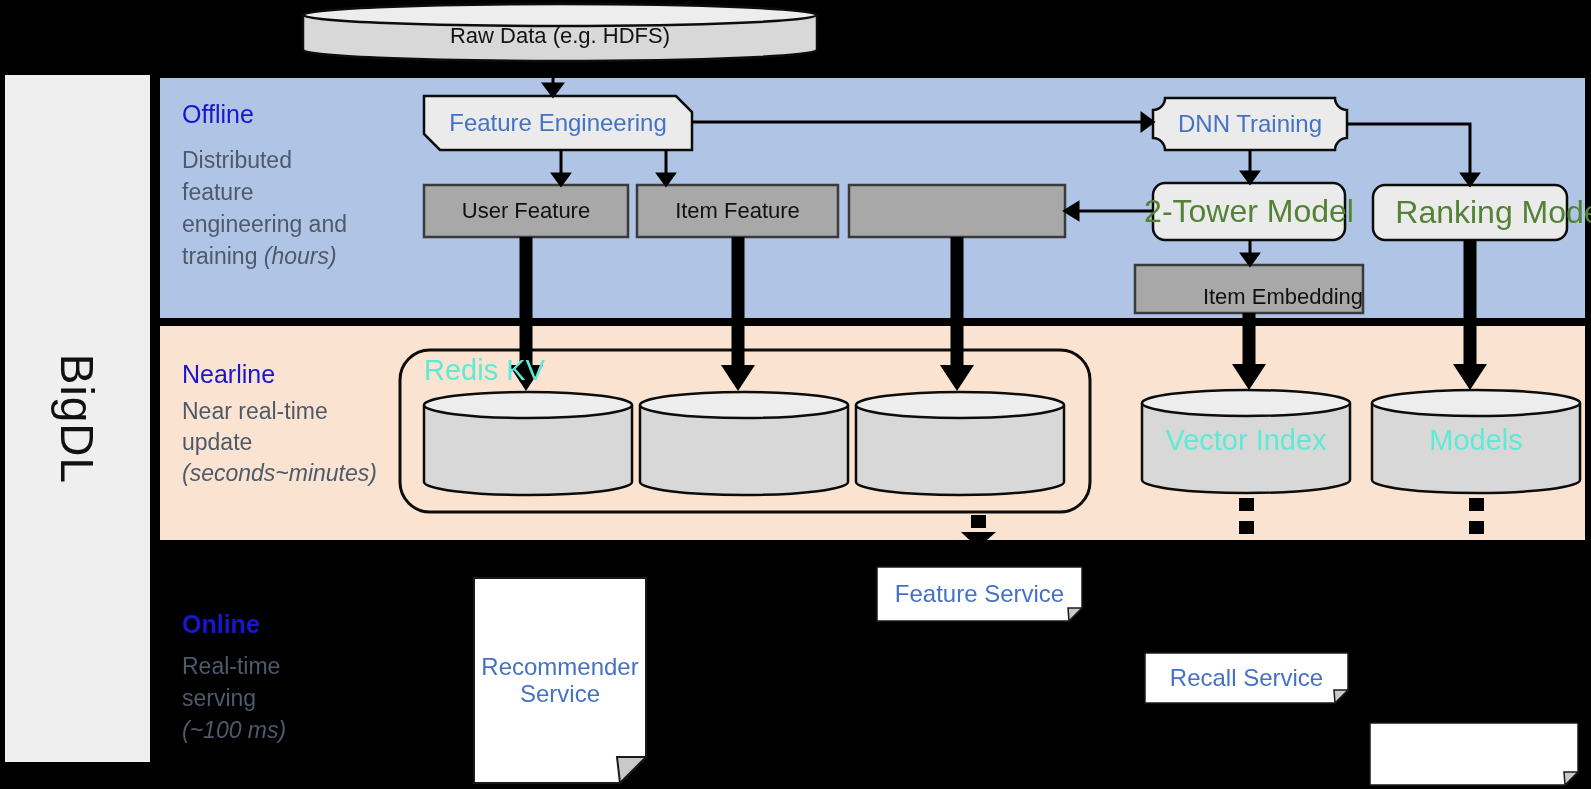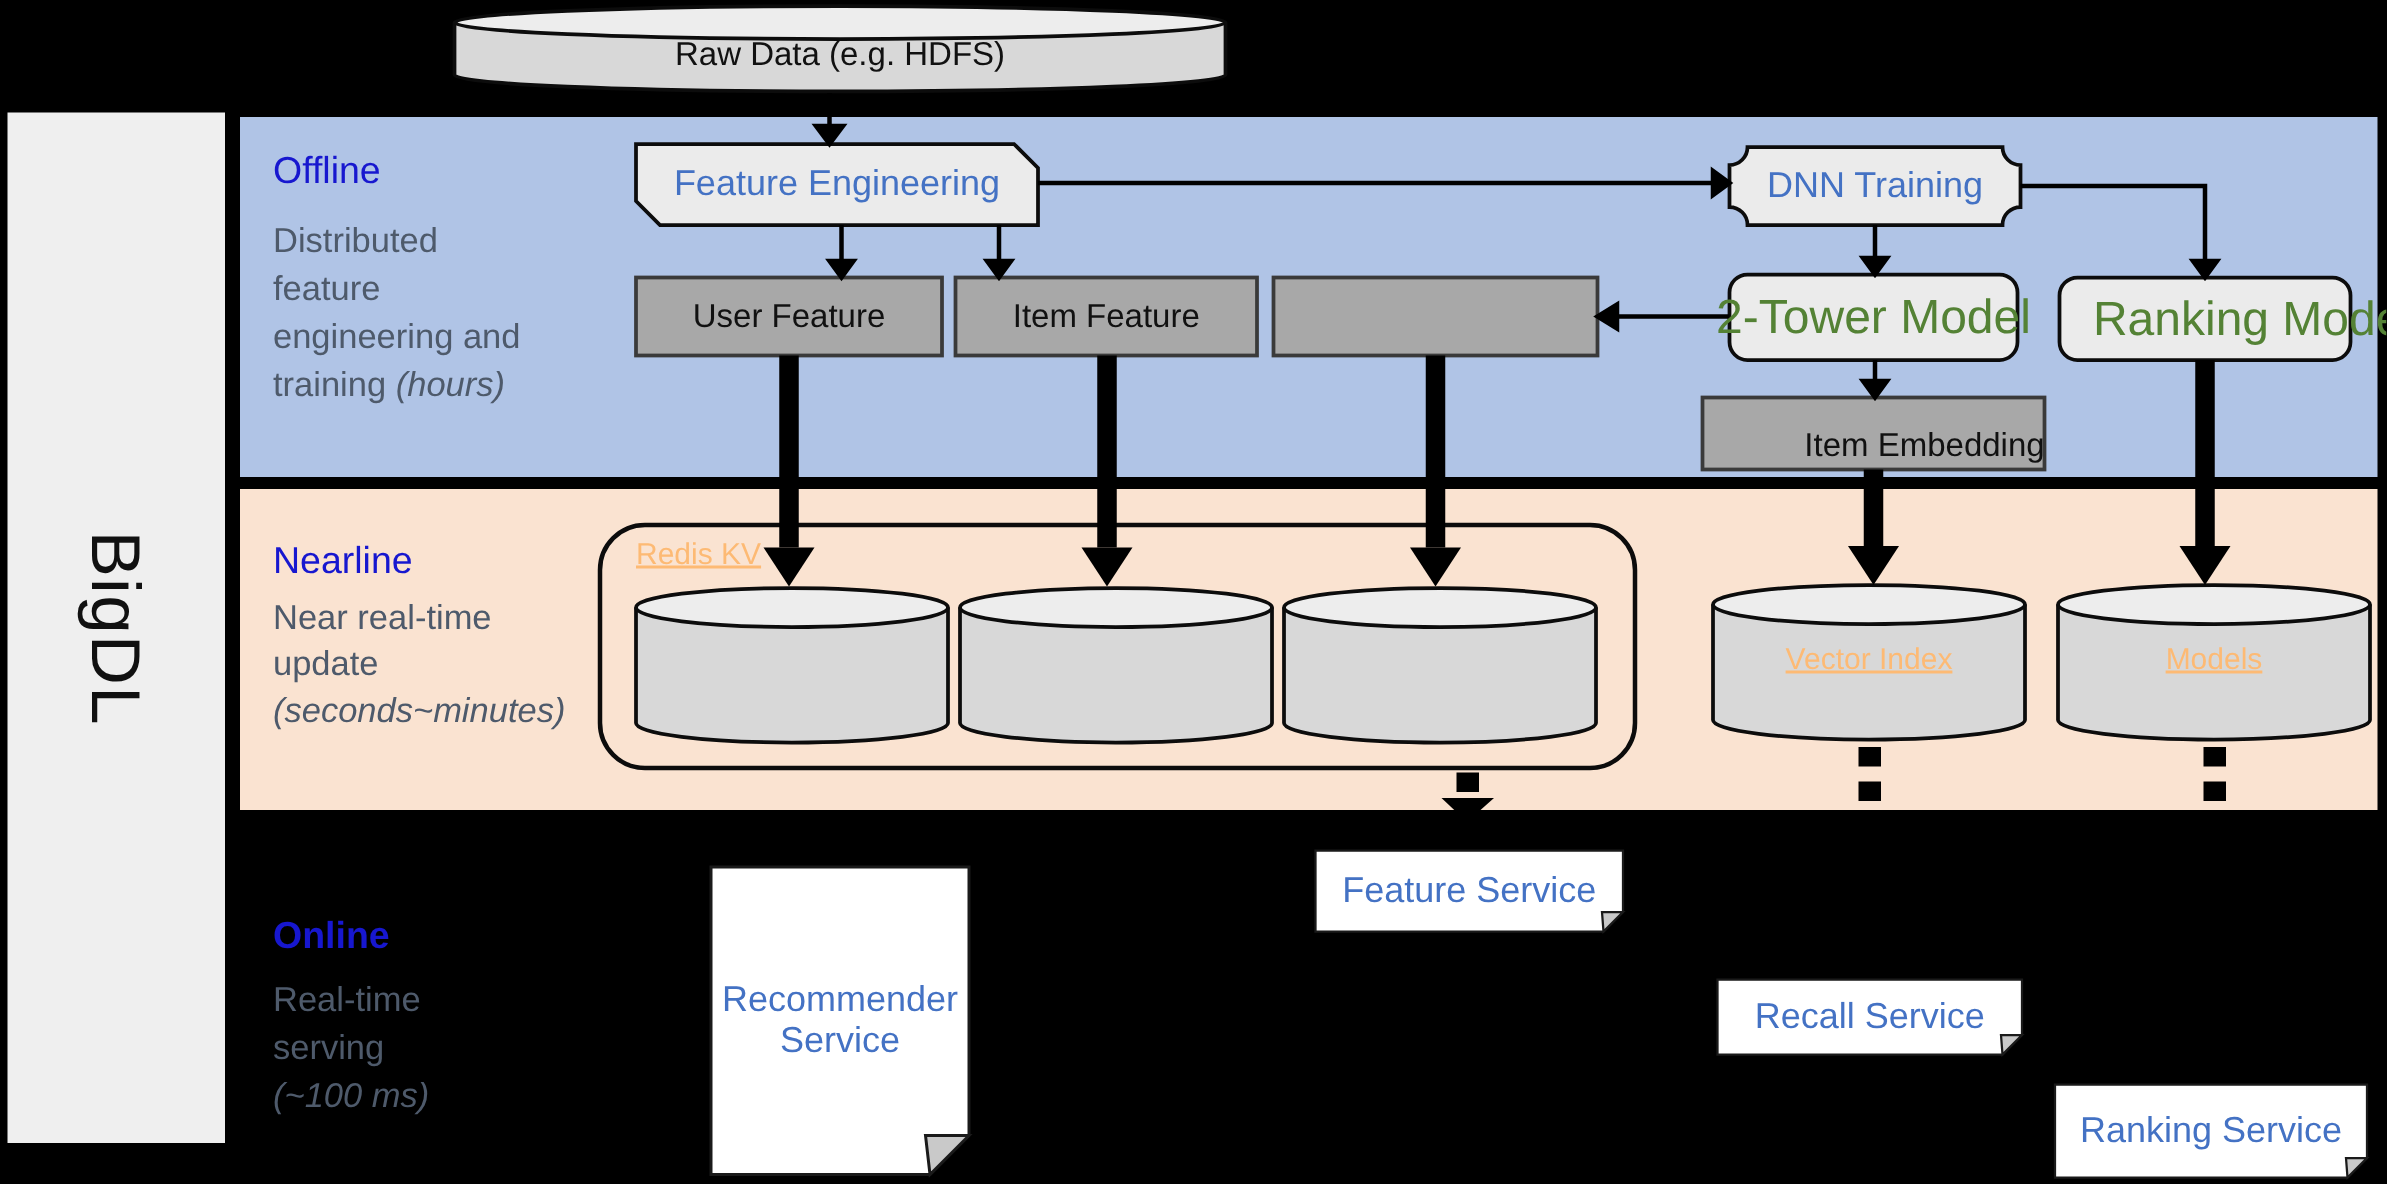--- a/index.html
+++ b/index.html
@@ -10,21 +10,21 @@
   .band.nearline{left:160px;top:326px;width:1425px;height:214px;background:#FAE3D1;}
   .sidebar{position:absolute;left:5px;top:75px;width:145px;height:687px;background:#EFEFEF;
            display:flex;align-items:center;justify-content:center;}
   .sidebar .brand{transform:rotate(90deg);font-size:46px;color:#111;letter-spacing:1px;white-space:nowrap;}
   svg.overlay{position:absolute;left:0;top:0;z-index:3;}
   .lbl{position:absolute;z-index:4;display:flex;align-items:center;justify-content:center;
        text-align:center;white-space:nowrap;}
   .lbl.left{justify-content:flex-start;text-align:left;}
   .blue-node{color:#4472C4;font-size:24px;}
   .green-node{color:#548235;font-size:32px;}
-  .brown-node{color:#fdba74;font-size:20px;text-decoration:underline;}
+  .brown-node{color:#5eead4;font-size:29px;}
   .dark-node{color:#111;font-size:22px;}
   .svc{color:#4472C4;font-size:24px;}
   .band-title{color:#1717CF;font-size:25px;}
   .band-title.bold{font-weight:bold;}
   .band-desc{position:absolute;z-index:4;color:#4E5A6B;font-size:23px;line-height:32px;}
   .band-desc .it{font-style:italic;}
   .wrap{white-space:normal;line-height:27px;}
 </style>
 </head>
 <body>
@@ -171,15 +171,14 @@
   <div class="lbl left band-title bold" style="left:182px;top:610px;width:200px;height:28px;">Online</div>
   <div class="band-desc" style="left:182px;top:650px;width:230px;">
     <div><span>Real-time</span></div>
     <div><span>serving</span></div>
     <div><span class="it">(~100 ms)</span></div>
   </div>
 
   <div class="lbl svc wrap" style="left:484px;top:645px;width:152px;height:70px;">Recommender Service</div>
   <div class="lbl svc" style="left:877px;top:567px;width:205px;height:54px;">Feature Service</div>
   <div class="lbl svc" style="left:1145px;top:653px;width:203px;height:50px;">Recall Service</div>
-  <div class="lbl svc" style="left:1370px;top:723px;width:208px;height:62px;">Ranking Service</div>
 
 </div>
 
 </body></html>

